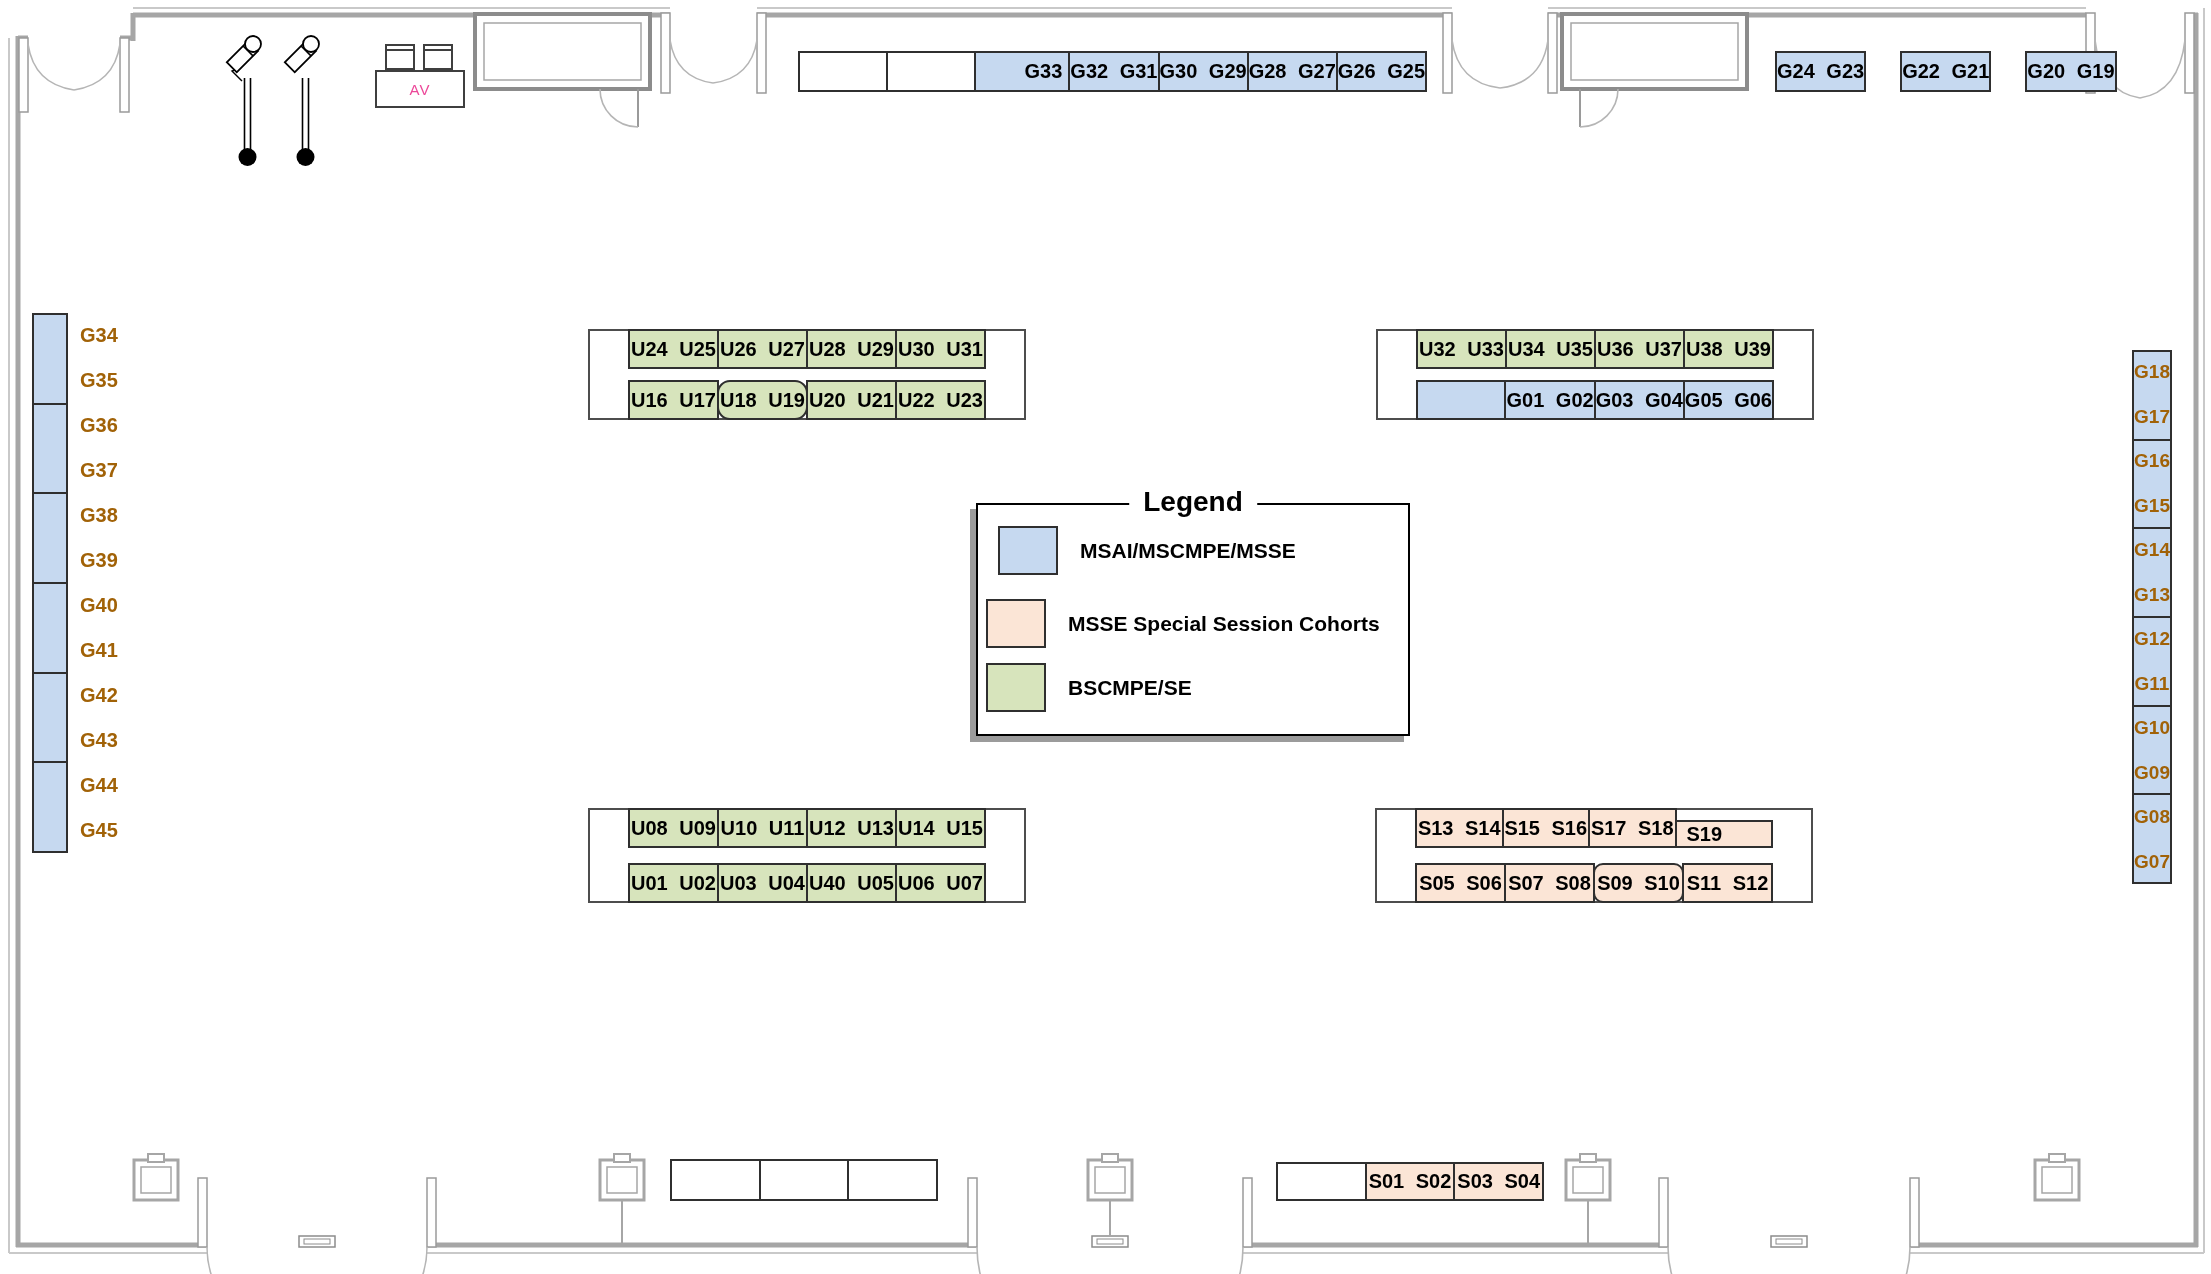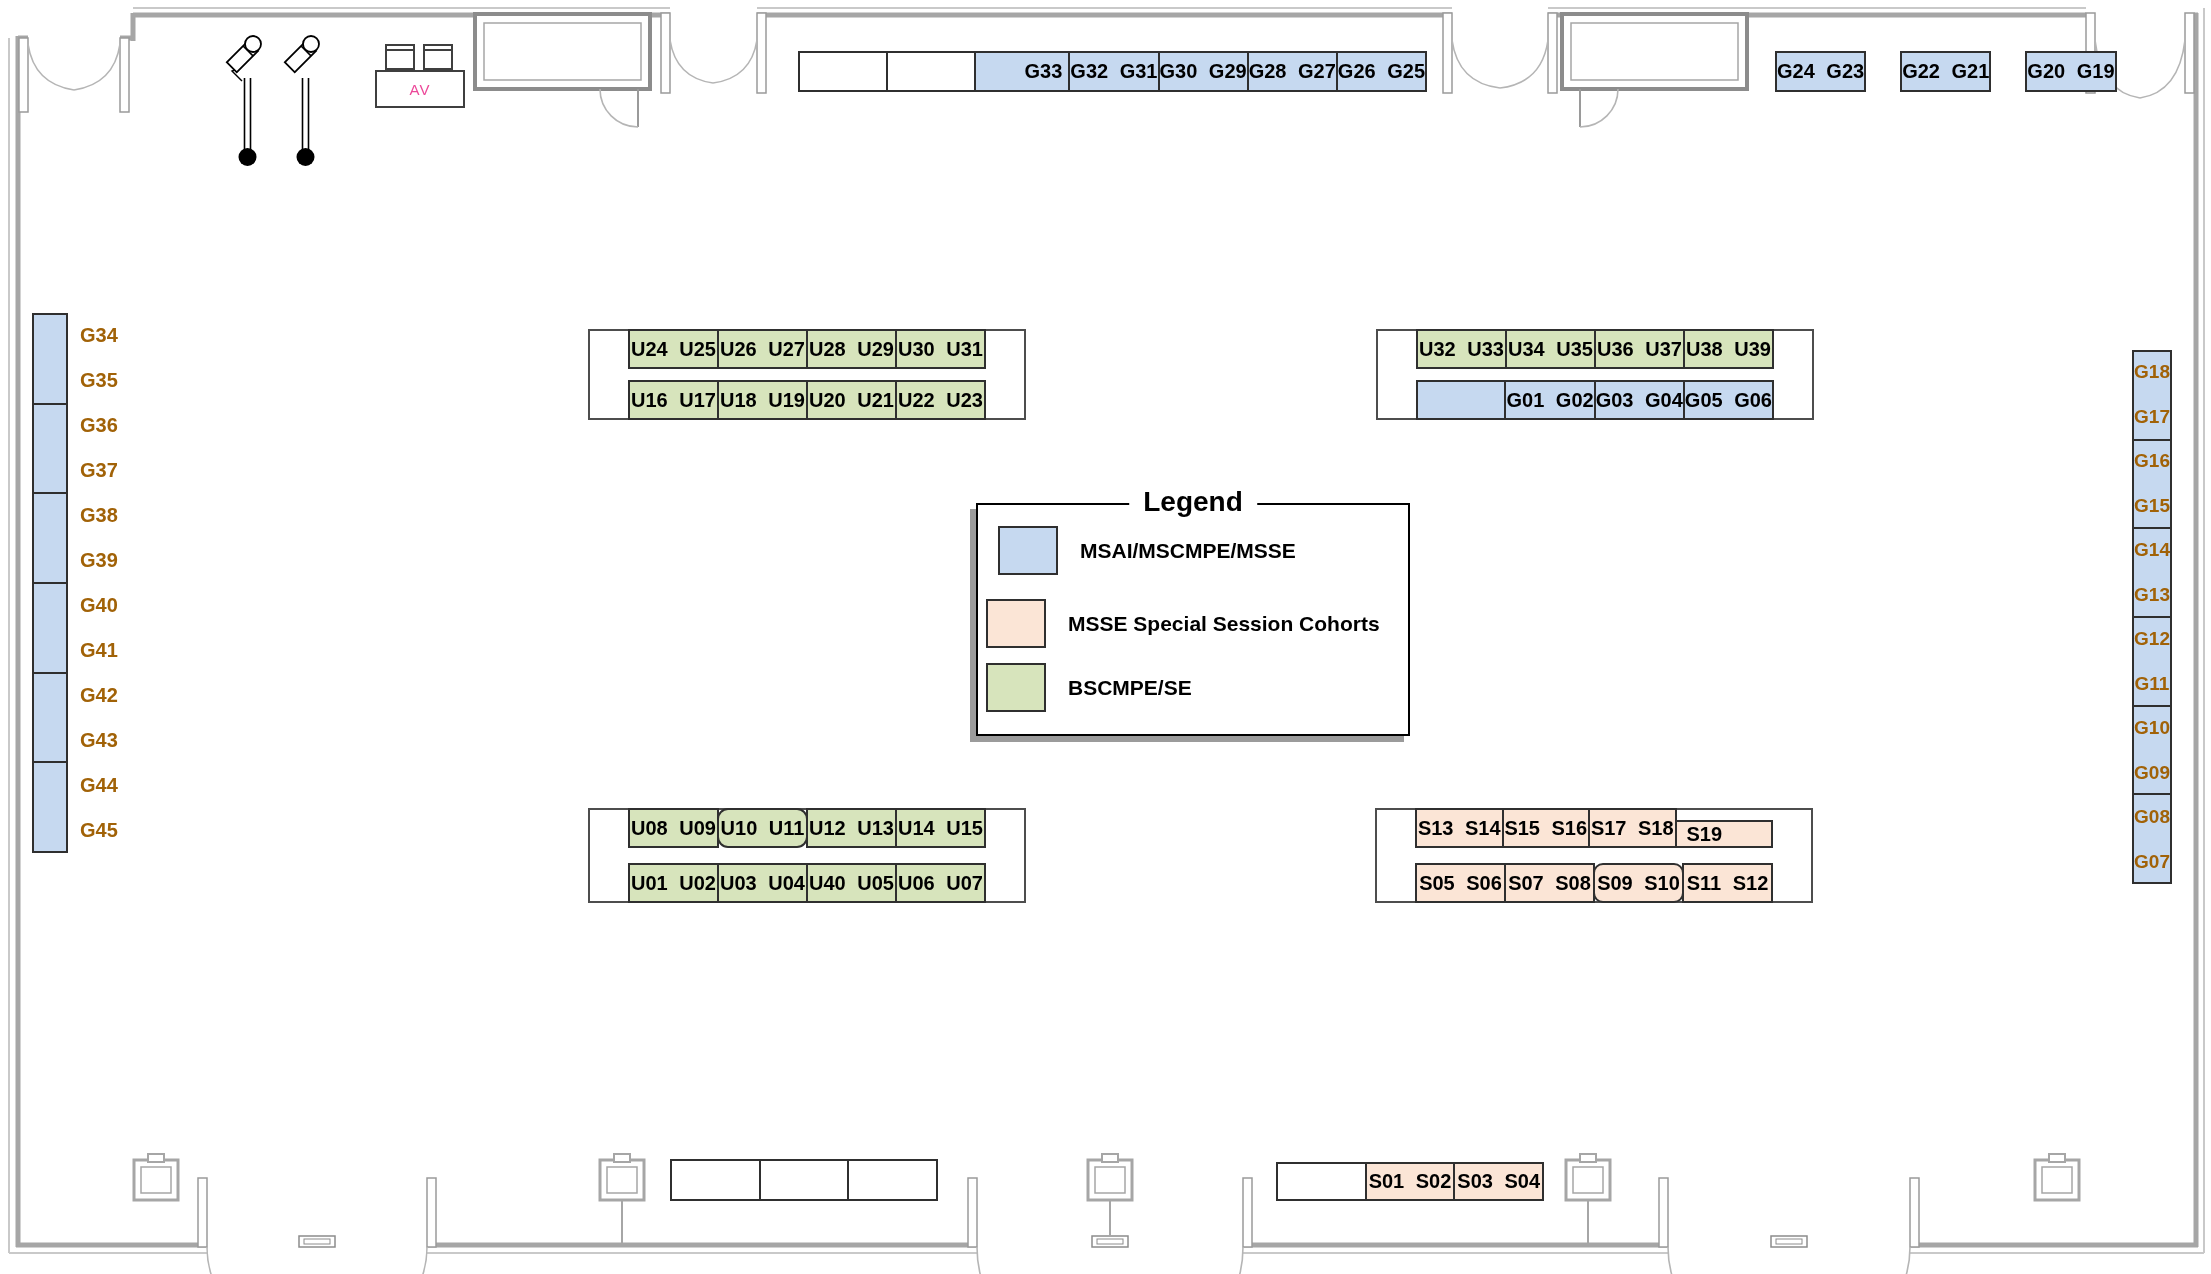--- a/index.html
+++ b/index.html
@@ -207,21 +207,21 @@
 
   <div id="island-upper-left" class="island">
       <div class="row r0">
         <div class="cell" style="background: rgb(215, 228, 188);">U24 U25</div>
         <div class="cell" style="background: rgb(215, 228, 188);">U26 U27</div>
         <div class="cell" style="background: rgb(215, 228, 188);">U28 U29</div>
         <div class="cell" style="background: rgb(215, 228, 188);">U30 U31</div>
       </div>
       <div class="row r1">
         <div class="cell" style="background: rgb(215, 228, 188);">U16 U17</div>
-        <div class="cell" style="background: rgb(215, 228, 188);">U18 U19</div>
+        <div class="cell" style="background: rgb(215, 228, 188); border-radius: 13px;">U18 U19</div>
         <div class="cell" style="background: rgb(215, 228, 188);">U20 U21</div>
         <div class="cell" style="background: rgb(215, 228, 188);">U22 U23</div>
       </div>
     </div>
   <div id="island-upper-right" class="island">
       <div class="row r0">
         <div class="cell" style="background: rgb(215, 228, 188);">U32 U33</div>
         <div class="cell" style="background: rgb(215, 228, 188);">U34 U35</div>
         <div class="cell" style="background: rgb(215, 228, 188);">U36 U37</div>
         <div class="cell" style="background: rgb(215, 228, 188);">U38 U39</div>
@@ -229,21 +229,21 @@
       <div class="row r1">
         <div class="cell" style="background: rgb(198, 217, 240);"></div>
         <div class="cell" style="background: rgb(198, 217, 240);">G01 G02</div>
         <div class="cell" style="background: rgb(198, 217, 240);">G03 G04</div>
         <div class="cell" style="background: rgb(198, 217, 240);">G05 G06</div>
       </div>
     </div>
   <div id="island-lower-left" class="island">
       <div class="row r0">
         <div class="cell" style="background: rgb(215, 228, 188);">U08 U09</div>
-        <div class="cell" style="background: rgb(215, 228, 188); border-radius: 11px;">U10 U11</div>
+        <div class="cell" style="background: rgb(215, 228, 188);">U10 U11</div>
         <div class="cell" style="background: rgb(215, 228, 188);">U12 U13</div>
         <div class="cell" style="background: rgb(215, 228, 188);">U14 U15</div>
       </div>
       <div class="row r1">
         <div class="cell" style="background: rgb(215, 228, 188);">U01 U02</div>
         <div class="cell" style="background: rgb(215, 228, 188);">U03 U04</div>
         <div class="cell" style="background: rgb(215, 228, 188);">U40 U05</div>
         <div class="cell" style="background: rgb(215, 228, 188);">U06 U07</div>
       </div>
     </div>

